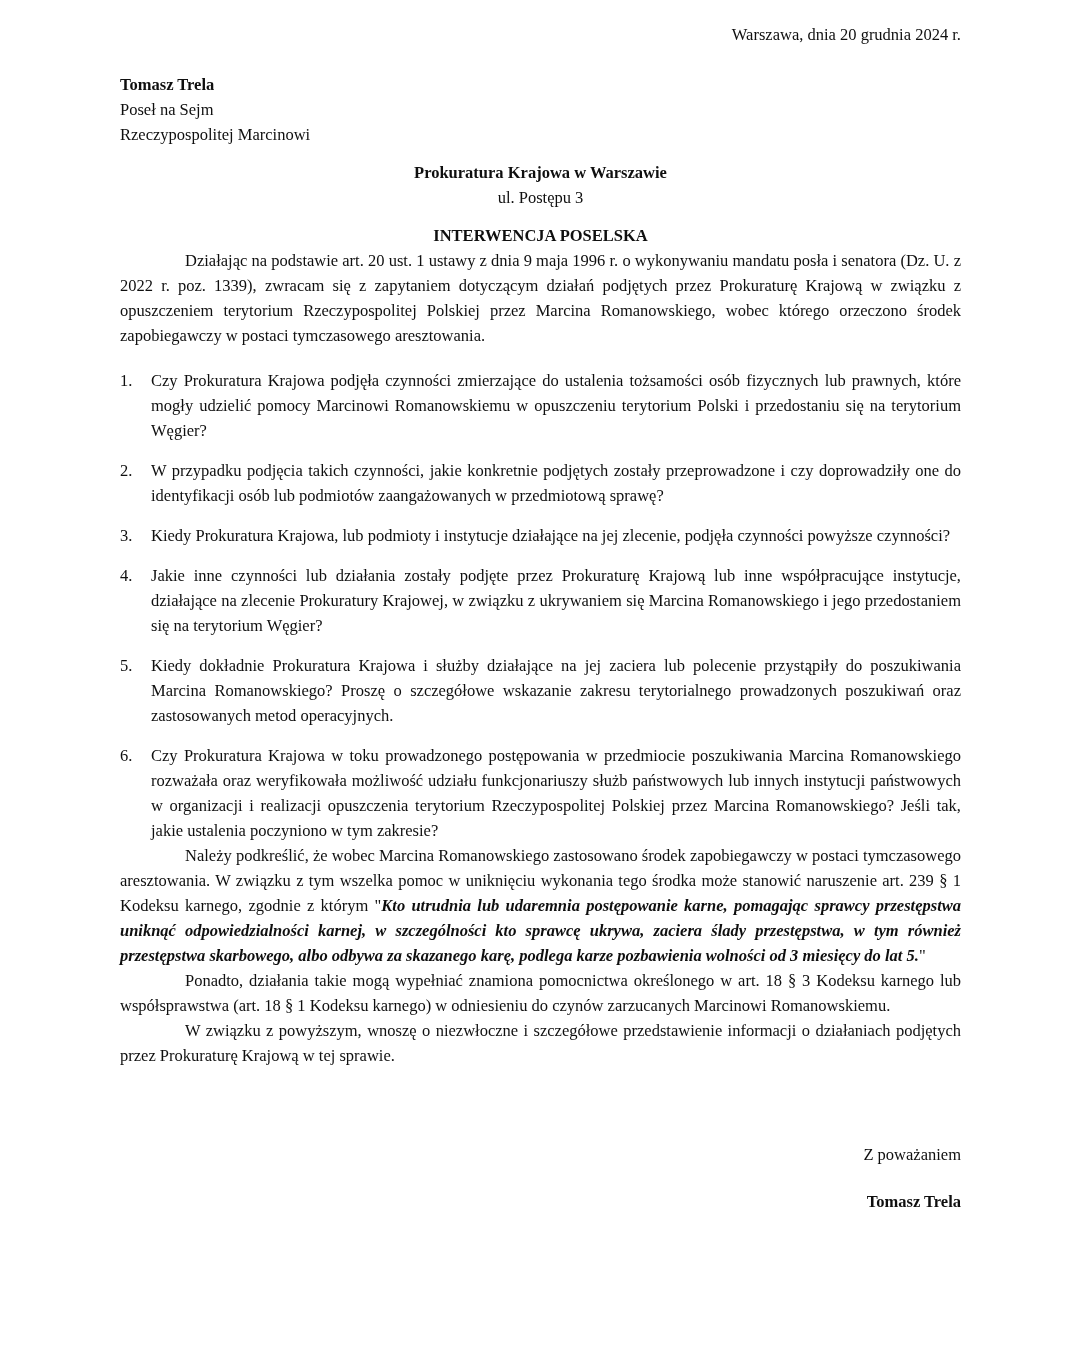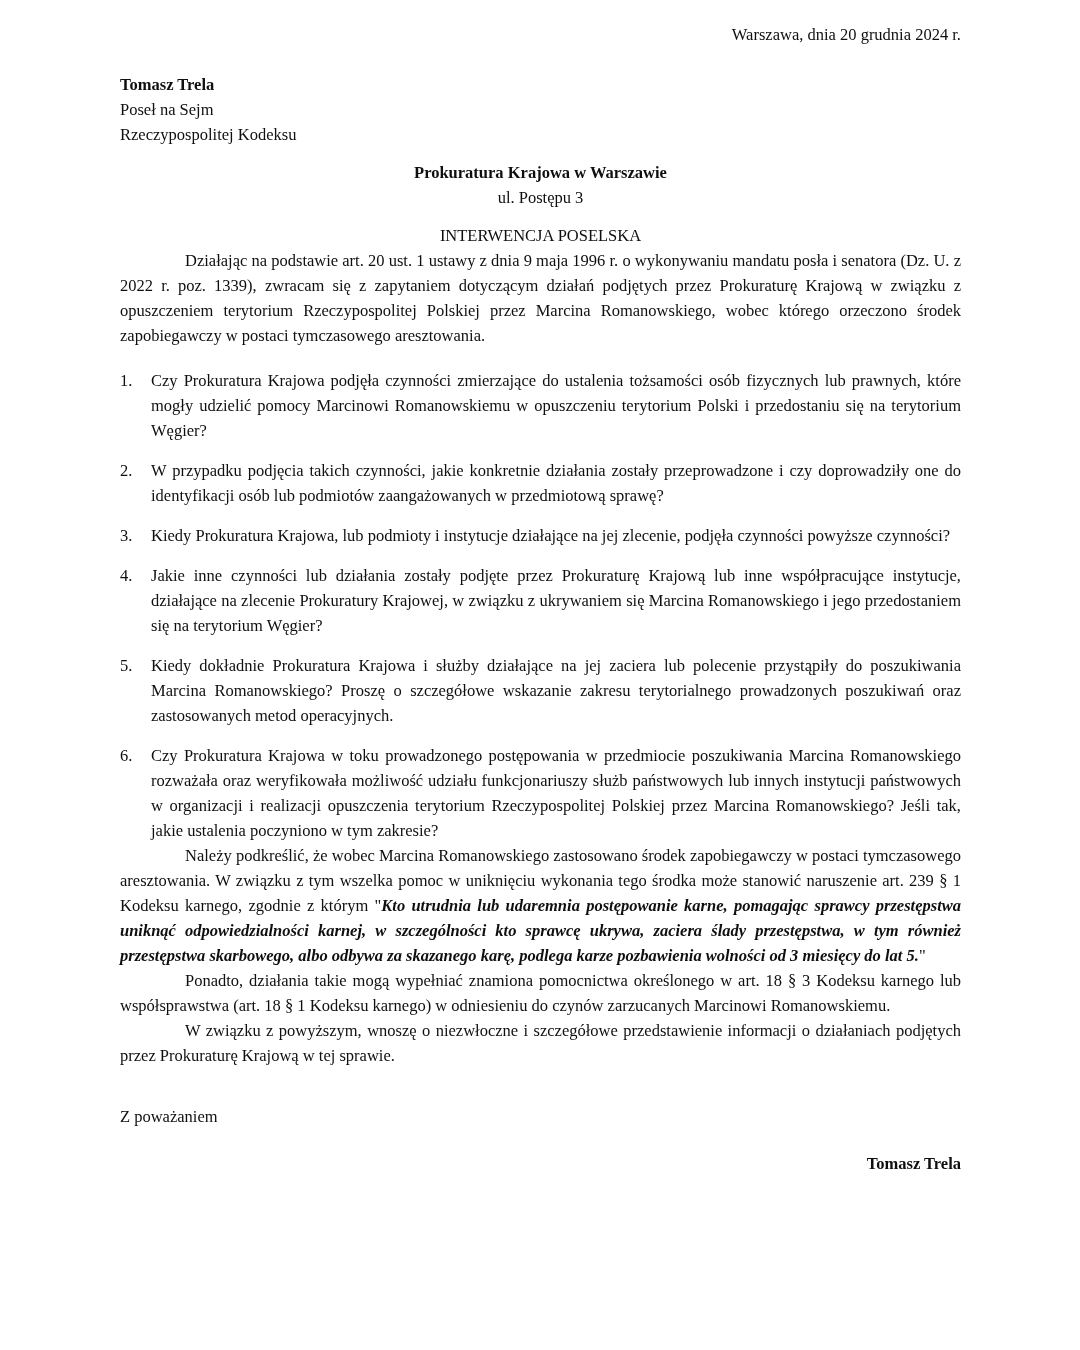--- a/index.html
+++ b/index.html
@@ -28,21 +28,21 @@
   }
   .sender-name { font-weight: bold; }
   .recipient-block {
     margin-top: 13px;
     text-align: center;
   }
   .recipient-name { font-weight: bold; }
   .doc-title {
     margin-top: 13px;
     text-align: center;
-    font-weight: normal;
+    font-weight: bold;
   }
   p.body-par {
     margin: 0;
     text-align: justify;
     text-indent: 65px;
   }
   .intro-par   { margin-top: 18px; }
   .request-par { margin-top: 13px; }
   .questions-list {
     margin-top: 20px;
@@ -62,59 +62,60 @@
     text-align: justify;
   }
   .legal-par   { margin-top: 8px; }
   .legal-quote {
     font-weight: bold;
     font-style: italic;
   }
   .ponadto-par { margin-top: 8px; }
   .closing-par { margin-top: 9px; }
   .valediction {
-    margin-top: 36px;
+    margin-top: 74px;
+    text-align: right;
   }
   .signature-block {
     margin-top: 22px;
     text-align: right;
     font-weight: bold;
   }
 </style>
 </head>
 <body>
 
 <div class="page">
 
   <div class="date-line">Warszawa, dnia 20 grudnia 2024 r.</div>
 
   <div class="sender-block">
     <div class="sender-name">Tomasz Trela</div>
     <div>Poseł na Sejm</div>
-    <div>Rzeczypospolitej Kodeksu</div>
+    <div>Rzeczypospolitej Marcinowi</div>
   </div>
 
   <div class="recipient-block">
     <div class="recipient-name">Prokuratura Krajowa w Warszawie</div>
     <div>ul. Postępu 3</div>
   </div>
 
   <div class="doc-title">INTERWENCJA POSELSKA</div>
 
   <p class="body-par intro-par">Działając na podstawie art. 20 ust. 1 ustawy z dnia 9 maja 1996 r. o wykonywaniu mandatu posła i senatora (Dz. U. z 2022 r. poz. 1339), zwracam się z zapytaniem dotyczącym działań podjętych przez Prokuraturę Krajową w związku z opuszczeniem terytorium Rzeczypospolitej Polskiej przez Marcina Romanowskiego, wobec którego orzeczono środek zapobiegawczy w postaci tymczasowego aresztowania.</p>
 
 
   <div class="questions-list">
     <div class="question-item">
       <span class="question-number">1.</span>
       <span class="question-text">Czy Prokuratura Krajowa podjęła czynności zmierzające do ustalenia tożsamości osób fizycznych lub prawnych, które mogły udzielić pomocy Marcinowi Romanowskiemu w opuszczeniu terytorium Polski i przedostaniu się na terytorium Węgier?</span>
     </div>
     <div class="question-item">
       <span class="question-number">2.</span>
-      <span class="question-text">W przypadku podjęcia takich czynności, jakie konkretnie działania zostały przeprowadzone i czy doprowadziły one do identyfikacji osób lub podmiotów zaangażowanych w przedmiotową sprawę?</span>
+      <span class="question-text">W przypadku podjęcia takich czynności, jakie konkretnie podjętych zostały przeprowadzone i czy doprowadziły one do identyfikacji osób lub podmiotów zaangażowanych w przedmiotową sprawę?</span>
     </div>
     <div class="question-item">
       <span class="question-number">3.</span>
       <span class="question-text">Kiedy Prokuratura Krajowa, lub podmioty i instytucje działające na jej zlecenie, podjęła czynności powyższe czynności?</span>
     </div>
     <div class="question-item">
       <span class="question-number">4.</span>
       <span class="question-text">Jakie inne czynności lub działania zostały podjęte przez Prokuraturę Krajową lub inne współpracujące instytucje, działające na zlecenie Prokuratury Krajowej, w związku z ukrywaniem się Marcina Romanowskiego i jego przedostaniem się na terytorium Węgier?</span>
     </div>
     <div class="question-item">

